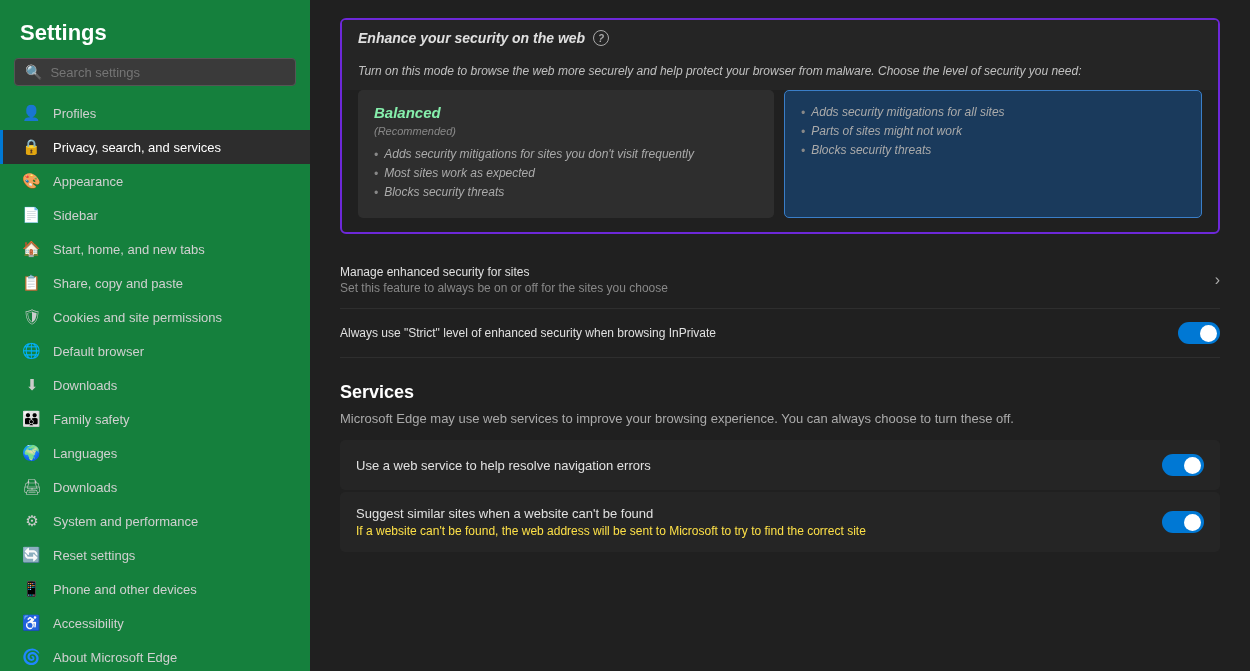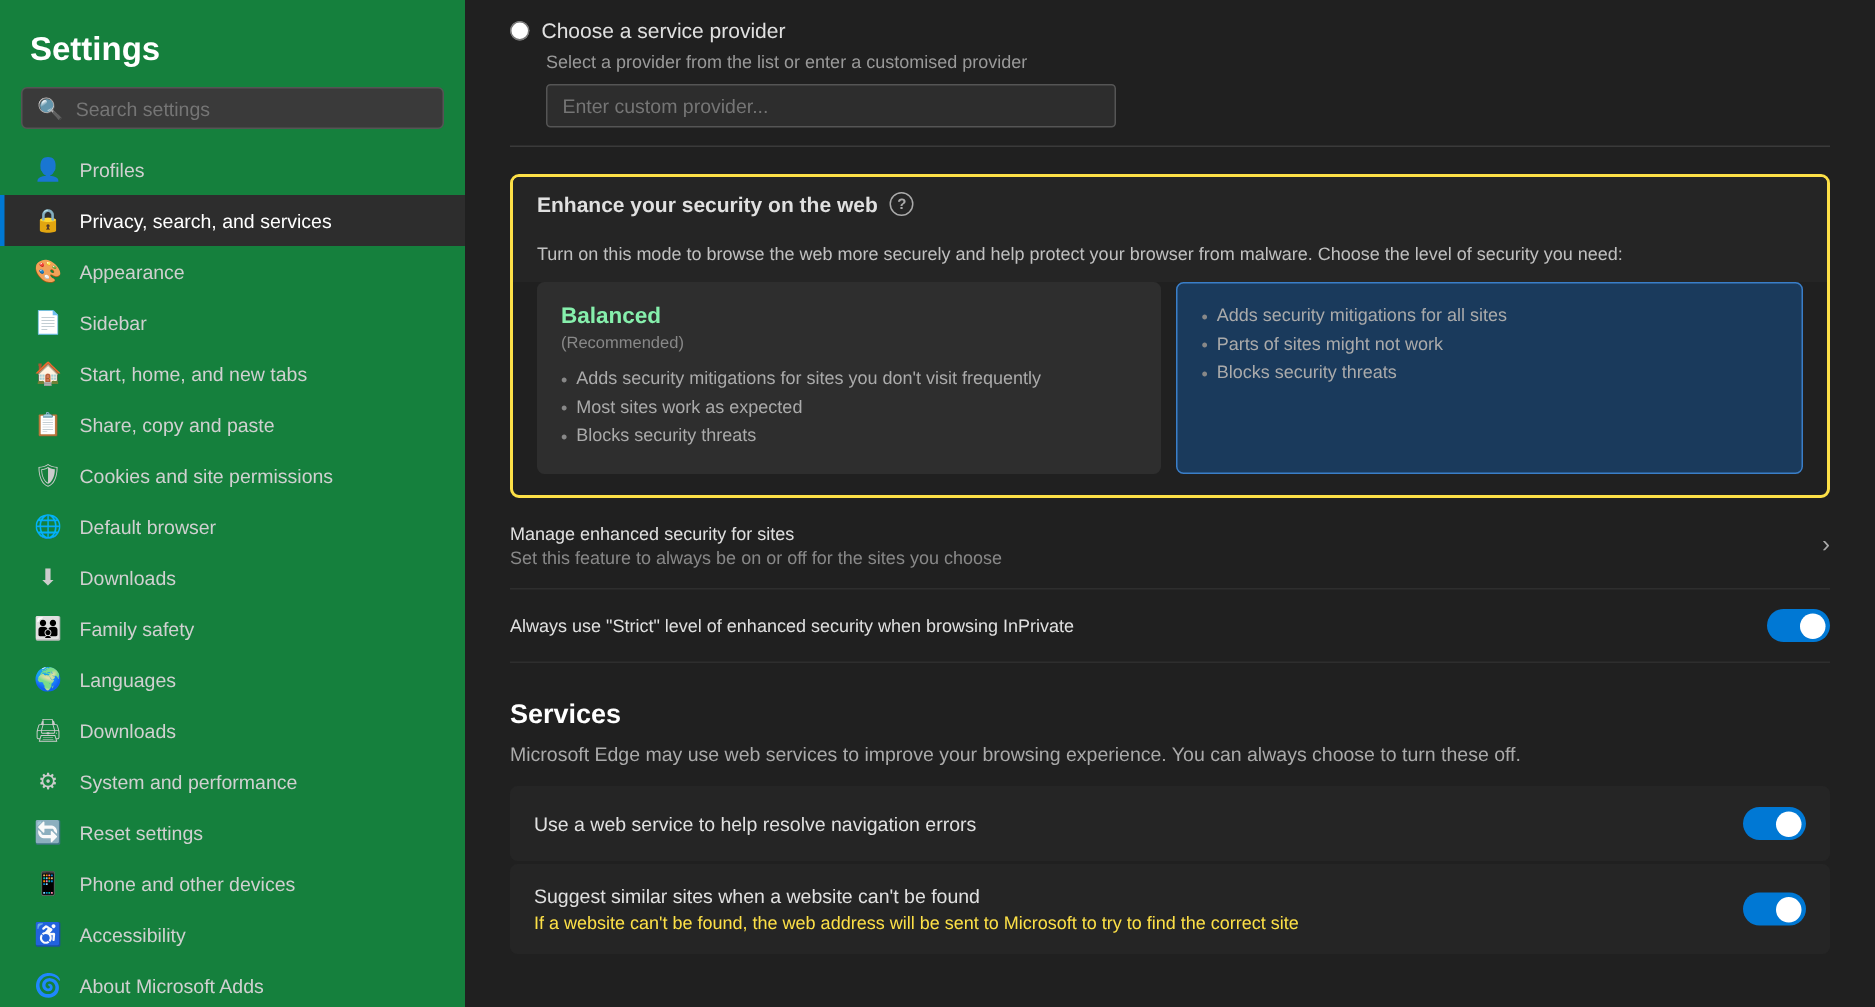--- a/index.html
+++ b/index.html
@@ -100,25 +100,26 @@
       background: #2d2d2d;
       border: 1px solid #555;
       border-radius: 3px;
       padding: 6px 10px;
       color: #aaa;
       font-size: 13px;
     }
 
     
     .enhanced-security-box {
-      border: 2px solid #fde047;
+      border: 2px solid #6d28d9;
       border-radius: 6px;
       margin-top: 18px;
-      margin-bottom: 4px;
+      margin-bottom: 18px;
       overflow: hidden;
+      font-style: italic;
     }
     .enhanced-security-header {
       display: flex;
       align-items: center;
       justify-content: space-between;
       padding: 10px 16px;
       background: #252525;
     }
     .enhanced-security-title {
       display: flex;
@@ -377,35 +378,27 @@
       <div class="nav-item">
       <span class="nav-icon">📱</span>
       <span>Phone and other devices</span>
     </div>
       <div class="nav-item">
       <span class="nav-icon">♿</span>
       <span>Accessibility</span>
     </div>
       <div class="nav-item">
       <span class="nav-icon">🌀</span>
-      <span>About Microsoft Adds</span>
+      <span>About Microsoft Edge</span>
     </div>
     </div>
 </aside>
 
 <main class="main">
 
-  <div class="top-section">
-    <div style="display:flex;align-items:center;gap:8px;margin-bottom:6px;">
-      <input type="radio" style="accent-color: rgb(0, 120, 212);">
-      <span style="font-size:14px;color:#e0e0e0;">Choose a service provider</span>
-    </div>
-    <div style="font-size:12px;color:#999;margin-left:24px;margin-bottom:8px;">Select a provider from the list or enter a customised provider</div>
-    <input class="provider-input" type="text" style="margin-left: 24px;" placeholder="Enter custom provider...">
-  </div>
 
   <div class="enhanced-security-box">
     <div class="enhanced-security-header">
       <div class="enhanced-security-title">
         <span>Enhance your security on the web</span>
         <div class="info-circle">?</div>
       </div>
     </div>
     <div class="enhanced-security-desc">Turn on this mode to browse the web more securely and help protect your browser from malware. Choose the level of security you need:</div>
 

